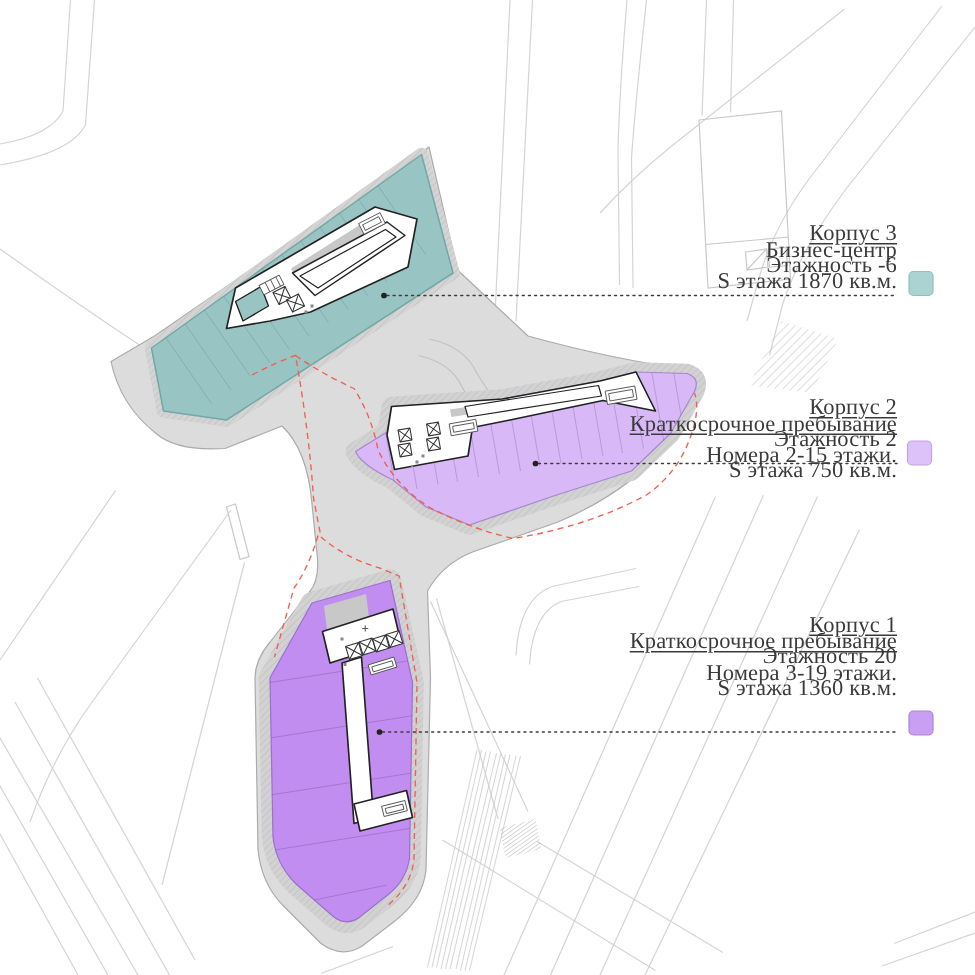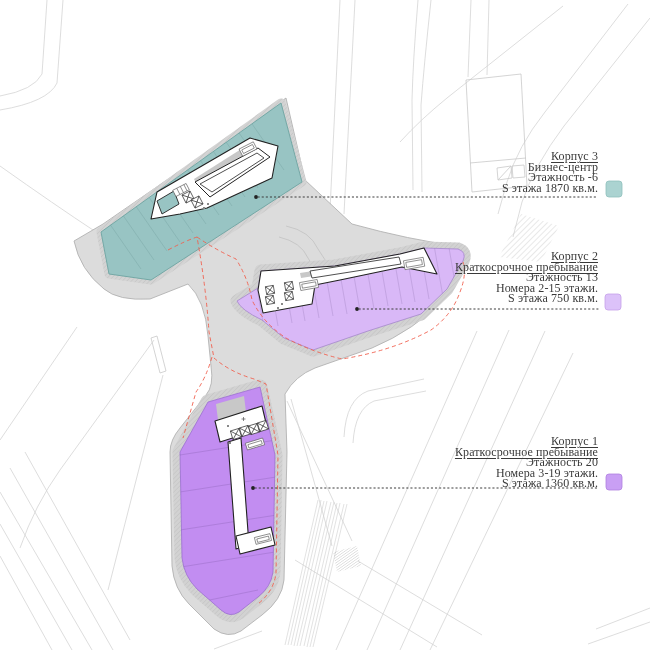--- a/index.html
+++ b/index.html
@@ -2,21 +2,21 @@
 <html><head>
 <meta charset="utf-8">
 <style>
   html,body{margin:0;padding:0;background:#fff;}
   .stage{position:relative;width:650px;height:650px;background:#ffffff;overflow:hidden;
          font-family:"Liberation Serif","DejaVu Serif",serif;}
   .stage svg{position:absolute;left:0;top:0;}
   .legend-block{position:absolute;right:52px;text-align:right;
 Important: font-size inherited below;
   }
-  .legend-block{font-size:12px;line-height:10.6px;color:#3a3a3a;letter-spacing:.1px;white-space:nowrap;}
+  .legend-block{font-size:15px;line-height:10.6px;color:#3a3a3a;letter-spacing:.1px;white-space:nowrap;}
   .lg-u{text-decoration:underline;text-underline-offset:1.5px;}
 </style>
 </head>
 <body>
 
 <div class="stage">
 <svg width="650" height="650" viewBox="0 0 650 650">
   <defs>
     <clipPath id="cp3">
           <path d="M 281,103 L 302,182 L 151,280 L 109,274 L 101,232 Z"></path>
@@ -259,28 +259,28 @@
   </g>
 </svg>
 
   <div class="legend-block" style="top:151px">
     <div class="lg-u">Корпус 3</div>
     <div>Бизнес-центр</div>
     <div>Этажность -6</div>
     <div>S этажа 1870 кв.м.</div>
   </div>
 
-  <div class="legend-block" style="top:251px">
+  <div class="legend-block" style="top:267px">
     <div class="lg-u">Корпус 2</div>
     <div class="lg-u">Краткосрочное пребывание</div>
-    <div>Этажность 13</div>
+    <div>Этажность 2</div>
     <div>Номера 2-15 этажи.</div>
     <div>S этажа 750 кв.м.</div>
   </div>
 
-  <div class="legend-block" style="top:436px">
+  <div class="legend-block" style="top:412px">
     <div class="lg-u">Корпус 1</div>
     <div class="lg-u">Краткосрочное пребывание</div>
     <div>Этажность 20</div>
     <div>Номера 3-19 этажи.</div>
     <div>S этажа 1360 кв.м.</div>
   </div>
 </div>
 
 </body></html>

